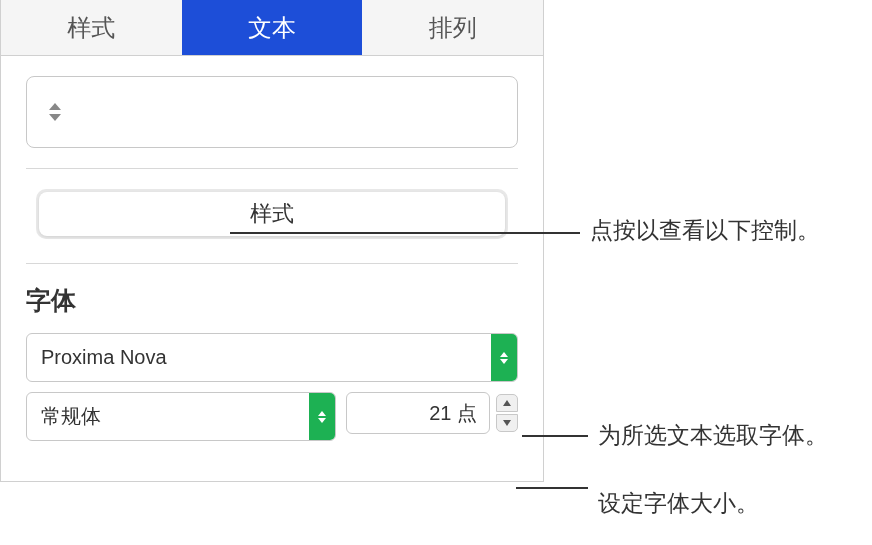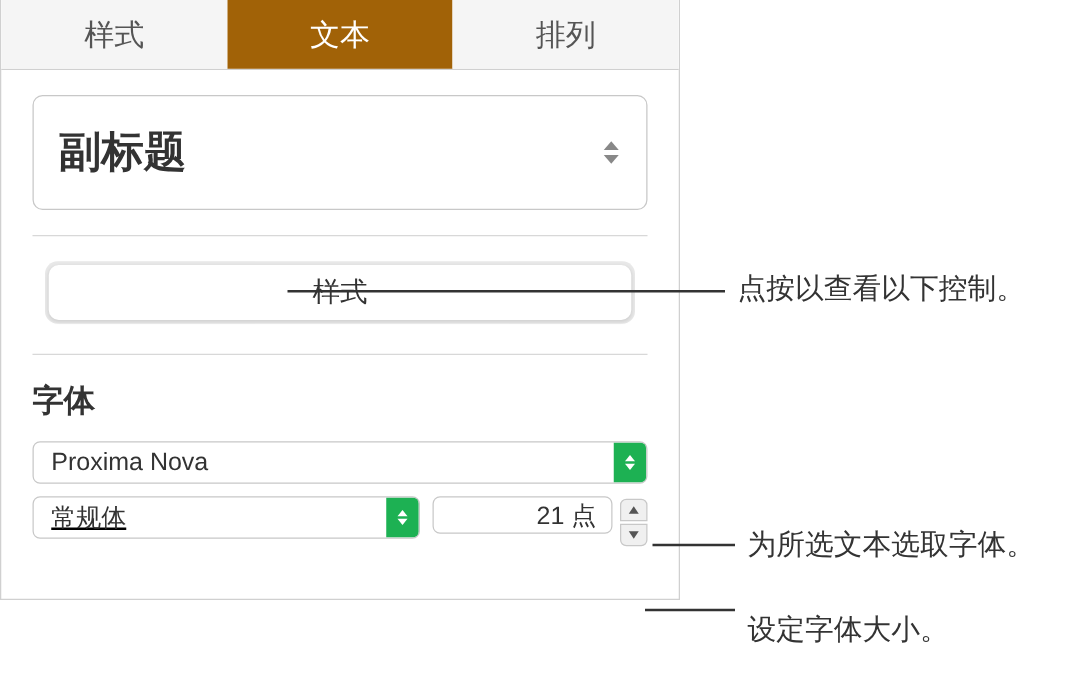--- a/index.html
+++ b/index.html
@@ -30,21 +30,21 @@
       flex: 1;
       display: flex;
       align-items: center;
       justify-content: center;
       font-size: 24px;
       color: #555;
       cursor: pointer;
       background: #f5f5f5;
     }
     .tab.active {
-      background: #a16207;
+      background: #1d4ed8;
       color: #fff;
       font-weight: 500;
     }
     .content {
       padding: 20px 25px 30px 25px;
     }
     .style-dropdown {
       border: 1px solid #c8c8c8;
       border-radius: 8px;
       padding: 22px 20px;
@@ -121,21 +121,21 @@
       gap: 10px;
       margin-bottom: 10px;
     }
     .select {
       border: 1px solid #c8c8c8;
       border-radius: 6px;
       display: flex;
       align-items: center;
       justify-content: space-between;
       padding: 0 0 0 14px;
-      height: 34px;
+      height: 49px;
       cursor: pointer;
       background: #fff;
       overflow: hidden;
     }
     .select-text {
       font-size: 20px;
       color: #333;
     }
     .select-button {
       background: #1db153;
@@ -159,35 +159,34 @@
       height: 0;
       border-left: 4px solid transparent;
       border-right: 4px solid transparent;
       border-top: 5px solid #fff;
     }
     .font-select {
       flex: 1;
     }
     .weight-select {
       width: 310px;
-      text-decoration: underline;
     }
     .size-group {
       display: flex;
       flex: 1;
       gap: 0;
     }
     .size-input {
       border: 1px solid #c8c8c8;
       border-radius: 6px;
       display: flex;
       align-items: center;
       justify-content: flex-end;
       padding: 0 12px;
-      height: 30px;
+      height: 42px;
       flex: 1;
       font-size: 20px;
       color: #333;
     }
     .stepper {
       display: flex;
       flex-direction: column;
       margin-left: 6px;
       justify-content: center;
       height: 42px;
@@ -246,21 +245,20 @@
     <div class="tab active">
       <span>文本</span>
     </div>
     <div class="tab">
       <span>排列</span>
     </div>
   </div>
 
   <div class="content">
     <div class="style-dropdown">
-      <span class="style-dropdown-label">副标题</span>
       <span class="chevron-updown">
         <span class="up"></span>
         <span class="down"></span>
       </span>
     </div>
 
     <hr class="divider">
 
     <div class="segmented">
       <div class="segment active">

